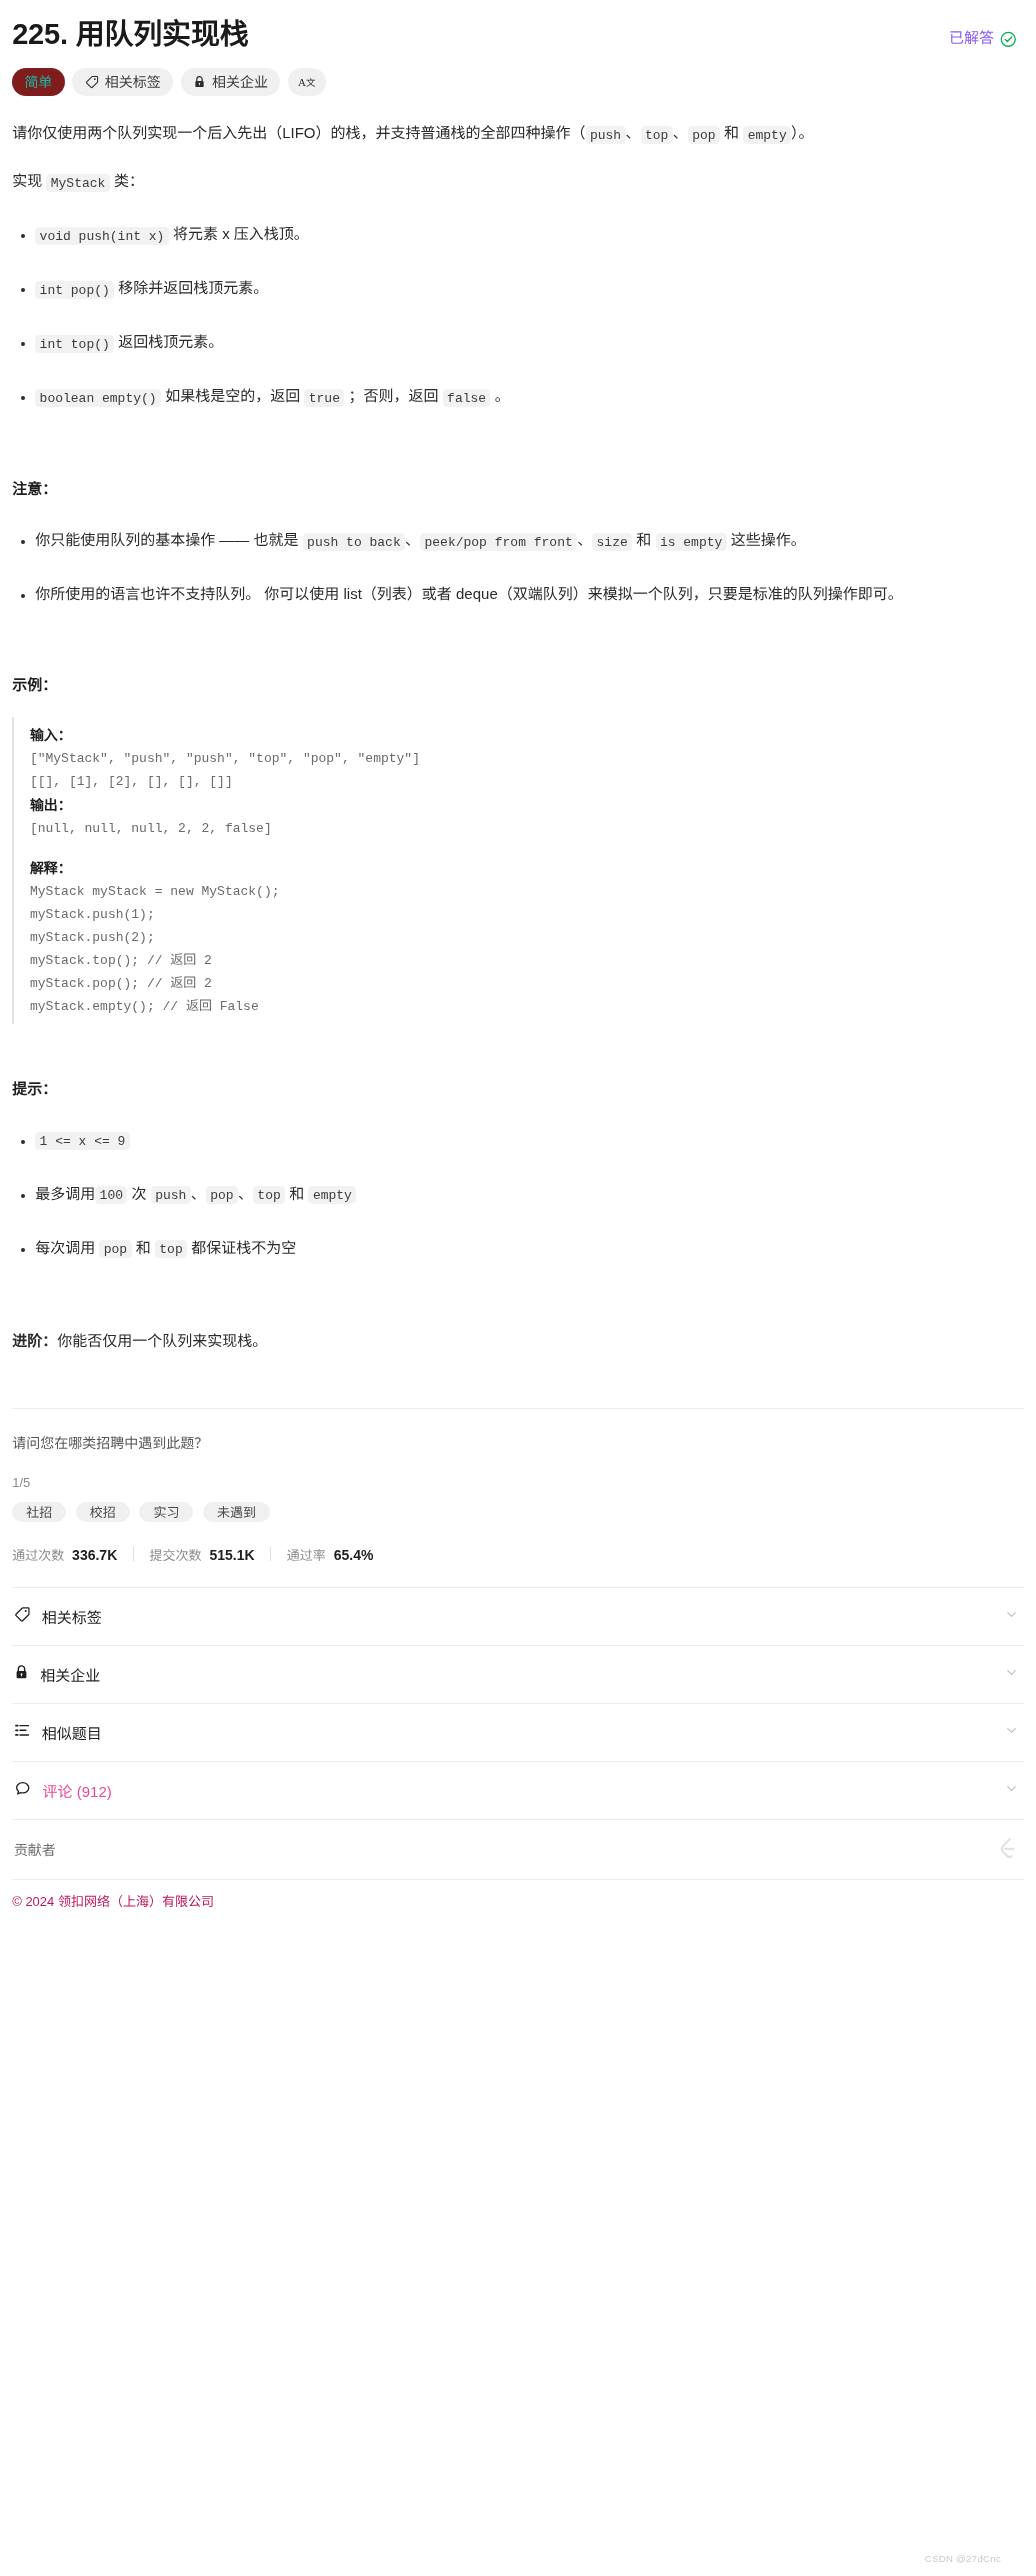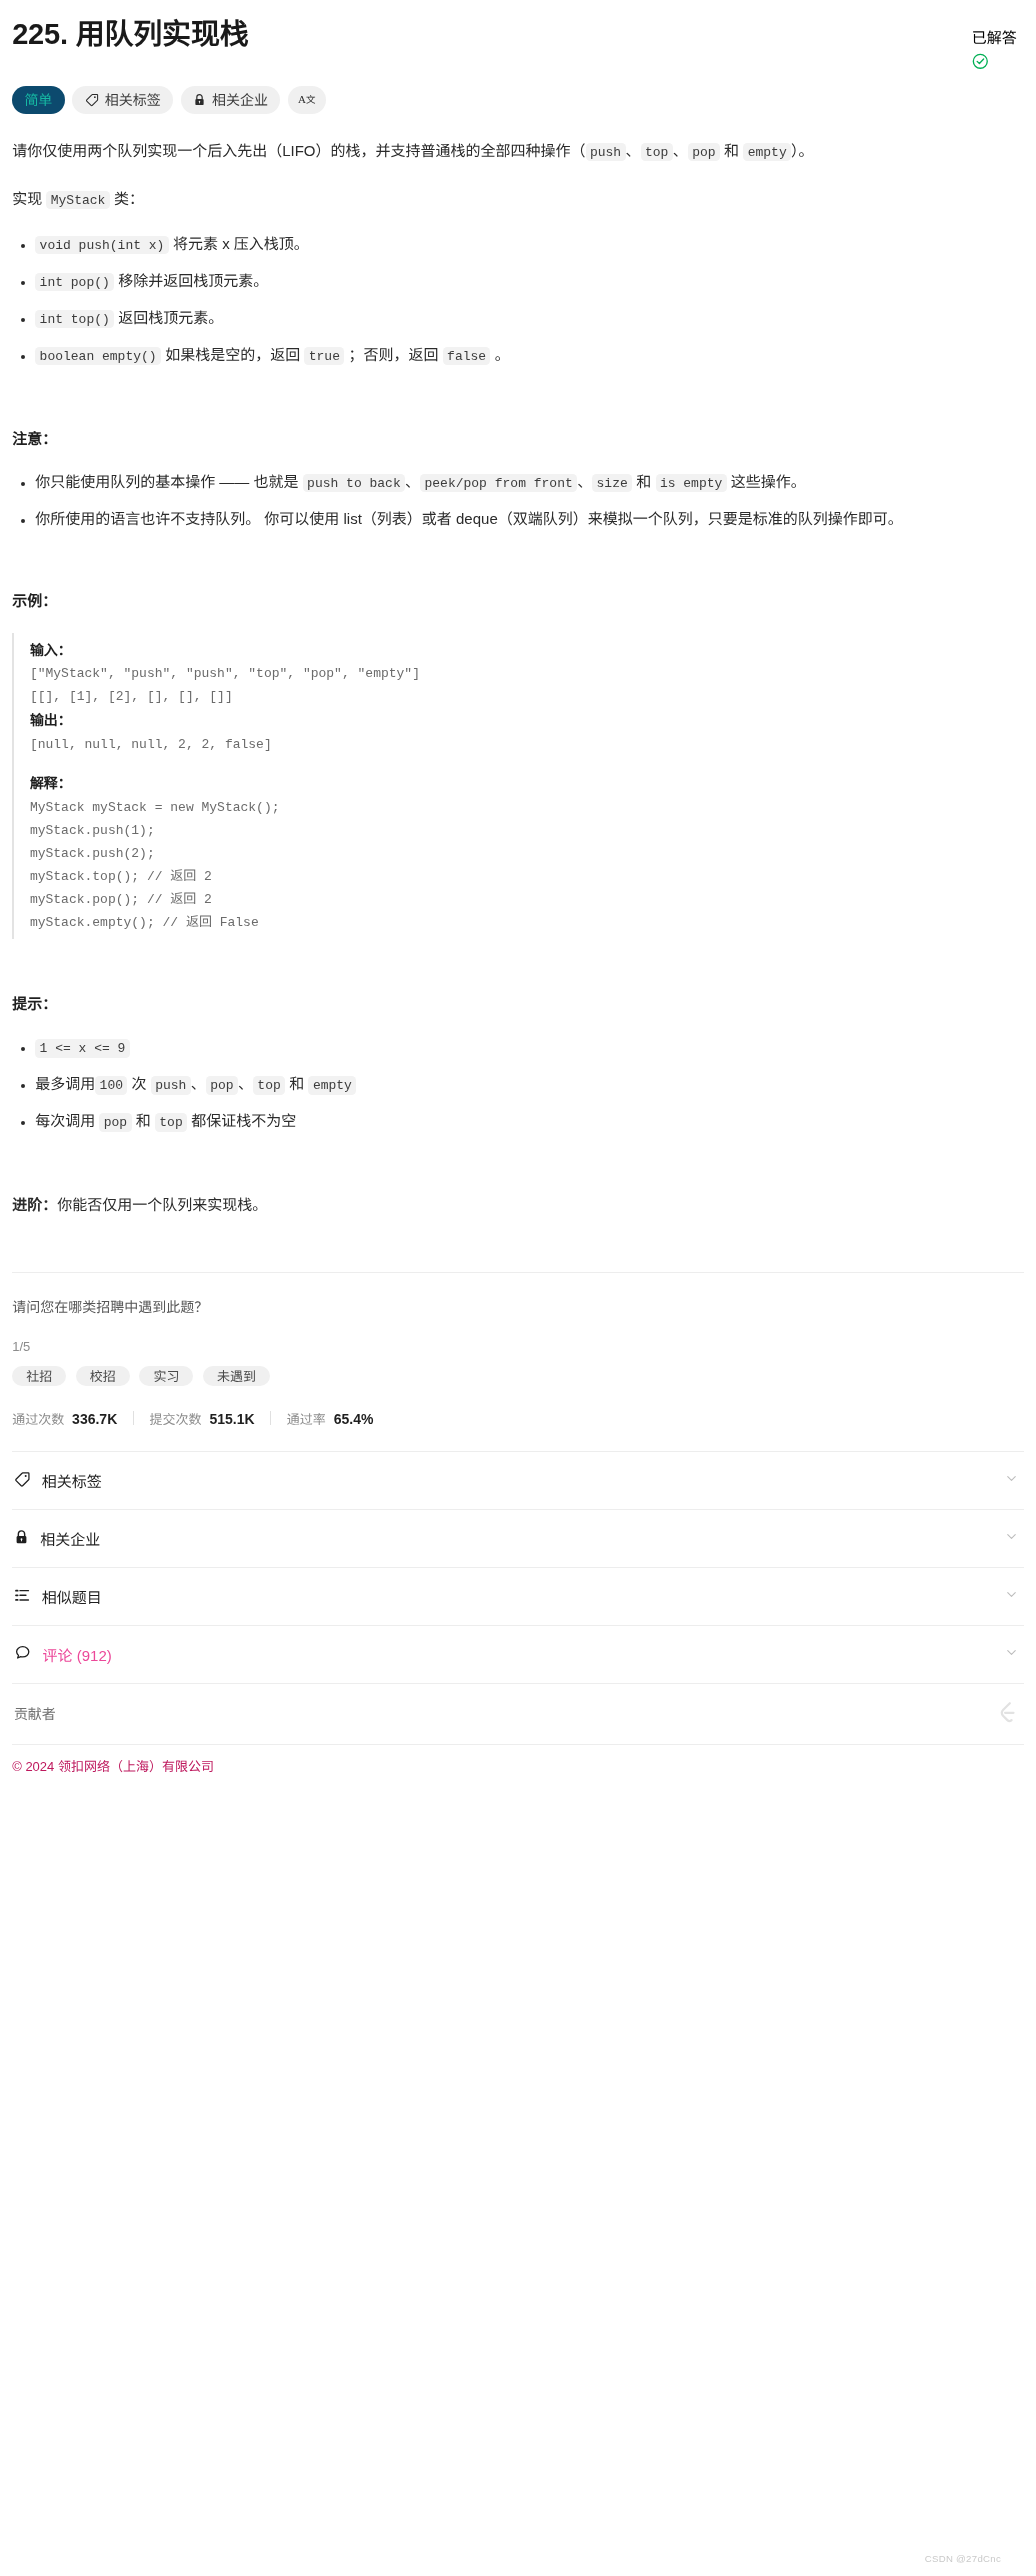--- a/index.html
+++ b/index.html
@@ -32,28 +32,27 @@
   .page-title {
     font-size: 29px;
     line-height: 37px;
     font-weight: 700;
     letter-spacing: -0.2px;
     color: #1a1a1a;
     margin: 0;
   }
   .solved-status {
     display: flex;
-    align-items: flex-start;
+    align-items: flex-end;
     gap: 6.1px;
-    color: #000000;
+    color: #8b5cf6;
     font-size: 15px;
     padding-top: 10.5px;
     margin-right: 7px;
     white-space: nowrap;
-    flex-direction: column;
   }
   .check-circle {
     width: 16.6px; height: 16.6px;
     display: inline-block;
     flex: 0 0 auto;
   }
 
   
   .pill-row {
     display: flex;
@@ -68,40 +67,40 @@
     gap: 6.1px;
     padding: 0 12.2px;
     border-radius: 14px;
     background: #f0f0f0;
     font-size: 14px;
     line-height: 1;
     color: #3c3c3c;
     cursor: pointer;
     white-space: nowrap;
   }
-  .pill.difficulty { color: #16b8a3; background: #0c4a6e; }
+  .pill.difficulty { color: #16b8a3; background: #7f1d1d; }
   .pill.icon-only { padding: 0 9.6px; }
   .pill svg { display: block; }
 
   
   .content {
     margin-top: 23px;
     font-size: 15px;
     line-height: 27px;
     color: #2b2b2b;
   }
   .content p { margin: 0 0 19px 0; }
   .content ul {
     margin: 0 0 8.7px 0;
     padding-left: 23px;
     list-style: disc;
   }
   .content li {
     margin-bottom: 14px;
-    line-height: 21px;
+    line-height: 38px;
   }
   .content li::marker { color: #2b2b2b; font-size: 12.2px; }
   code {
     font-family: "Liberation Mono", "DejaVu Sans Mono", monospace;
     font-size: 13px;
     background: #f2f2f2;
     border-radius: 4.4px;
     padding: 1.7px 4.4px;
     color: #3c3c3c;
     white-space: nowrap;

